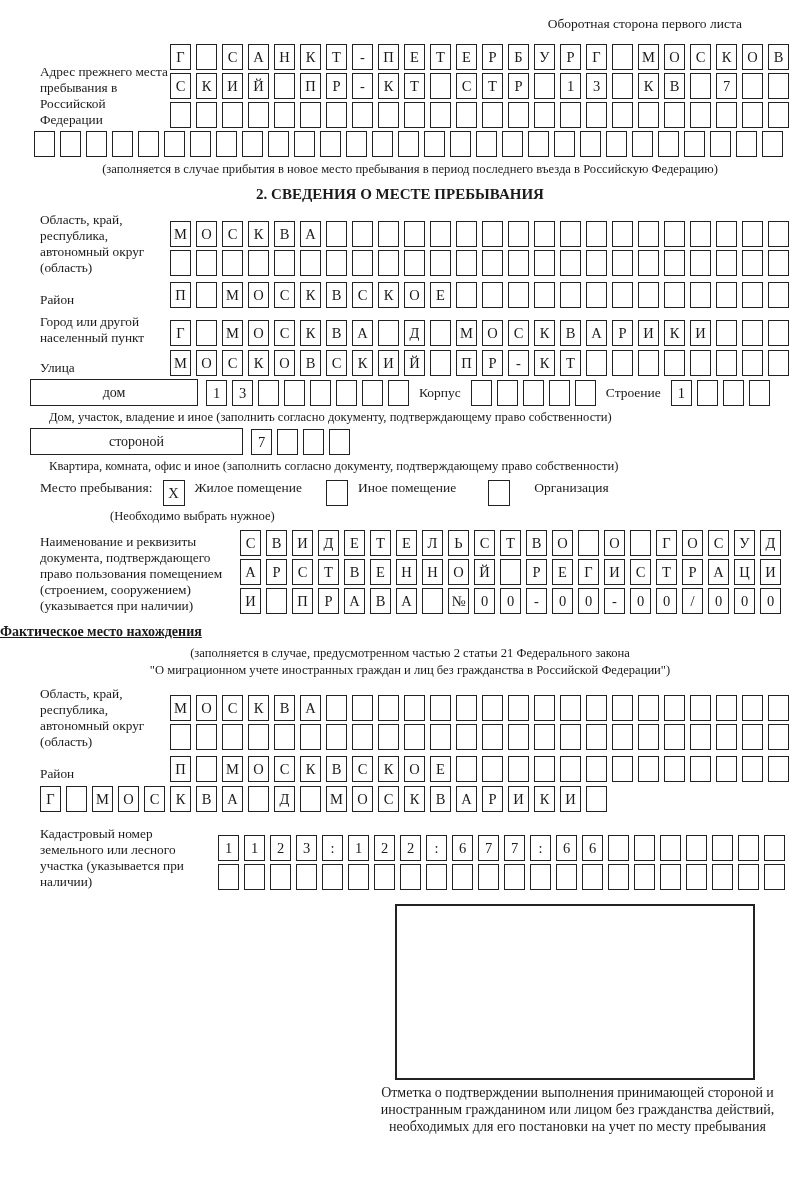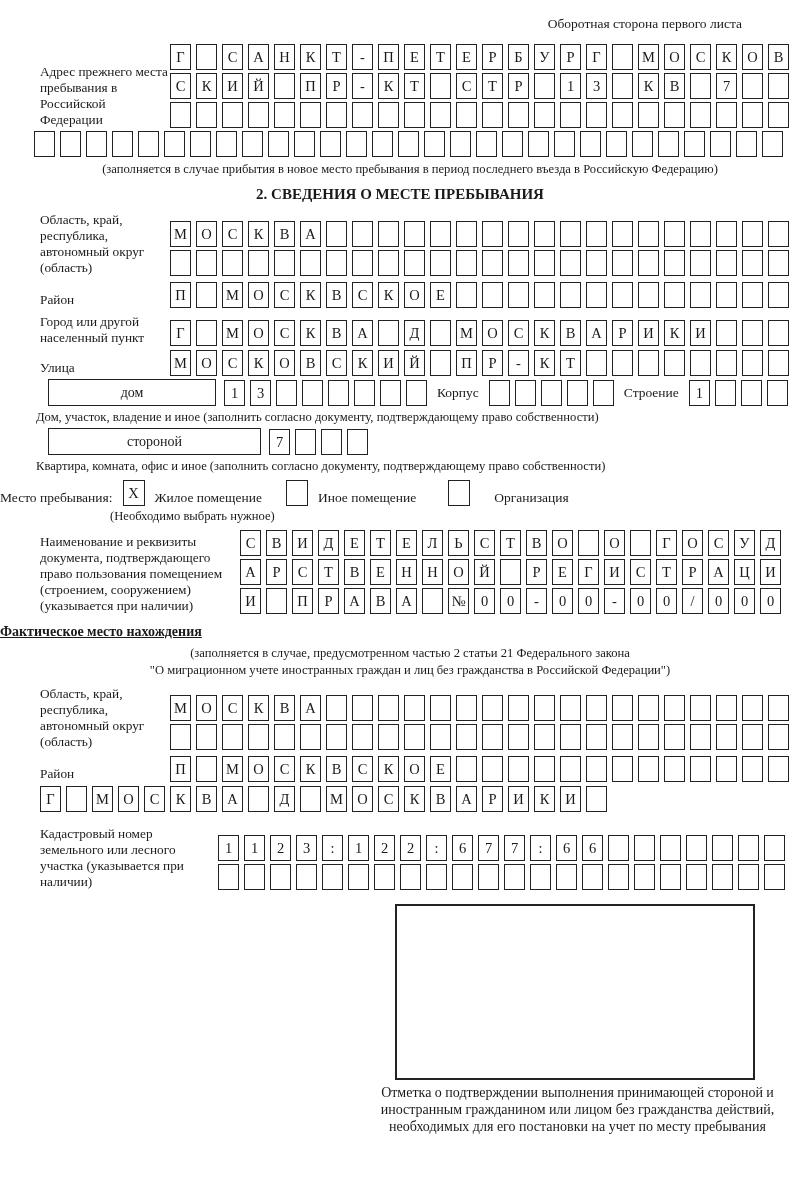--- a/index.html
+++ b/index.html
@@ -16,33 +16,33 @@
   .rows { display:flex; flex-direction:column; gap:3px; }
 
   .cells { display:flex; gap:5px; }
   .cell { flex:none; width:21px; height:26px; border:1.5px solid #222;
           font-size:14.5px; line-height:24px; text-align:center; background:#fff; }
 
   .fullrow { padding-left:34px; margin-top:3px; }
 
   .caption { font-size:12.6px; line-height:16px;padding-left:20px; }
   .caption.center { text-align:center; margin-top:4px; }
-  .caption.left { padding-left:36px; margin-top:3px; margin-bottom:3px; }
+  .caption.left { padding-left:49px; margin-top:3px; margin-bottom:3px; }
 
   .sec-title { text-align:center; font-weight:bold; font-size:15px; margin:9px 0 7px 0; }
   .sub-title { font-weight:bold; font-size:14px; margin:10px 0 5px 0;text-decoration:underline; }
 
-  .houserow { display:flex; align-items:center; padding-left:48px; margin-top:3px; gap:8px; }
+  .houserow { display:flex; align-items:center; padding-left:30px; margin-top:3px; gap:8px; }
   .widebox { border:1.5px solid #222; height:27px; text-align:center;
              font-size:14px; line-height:25px; flex:none; }
   .dom-box { width:168px; }
   .kv-box { width:213px; }
   .inline-lbl { font-size:13.5px; flex:none; padding:0 2px; }
 
-  .stayrow { display:flex; align-items:flex-end; margin-top:6px; gap:10px; }
+  .stayrow { display:flex; align-items:flex-start; padding-left:40px; margin-top:6px; gap:10px; }
   .chk { flex:none; width:22px; height:26px; border:1.5px solid #222; text-align:center;
          font-size:14.5px; line-height:24px; }
   .stay-lbl { font-size:13.5px; }
   .stay-caption { padding-left:110px; margin-top:2px; }
 
   .mt4 { margin-top:4px; } .mt6 { margin-top:6px; }
 
   .stamp-box { margin:14px 0 0 395px; width:360px; height:176px; border:2px solid #222; }
   .stamp-caption { margin:4px 0 0 365px; width:425px; text-align:center;
                    font-size:14px; line-height:17px; }

